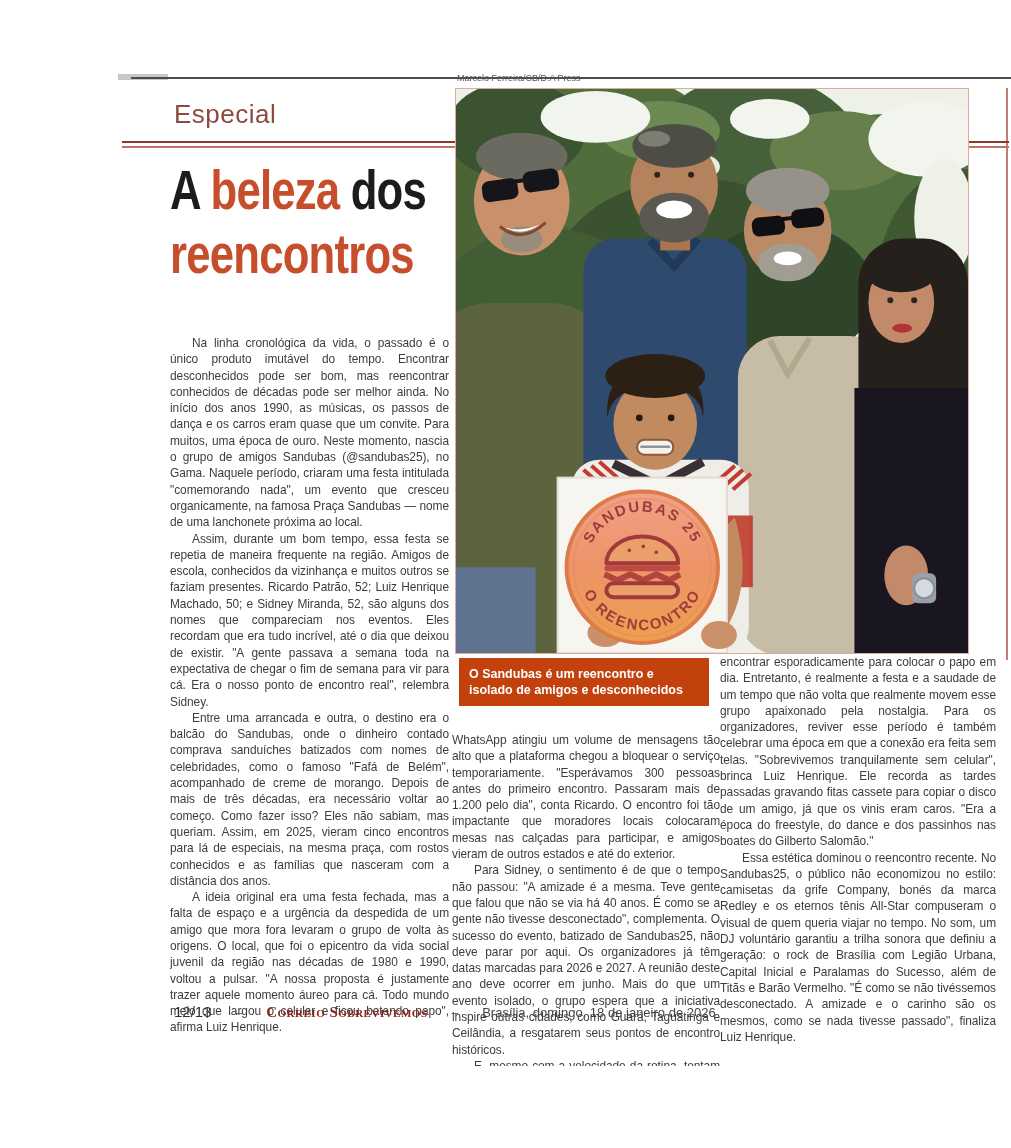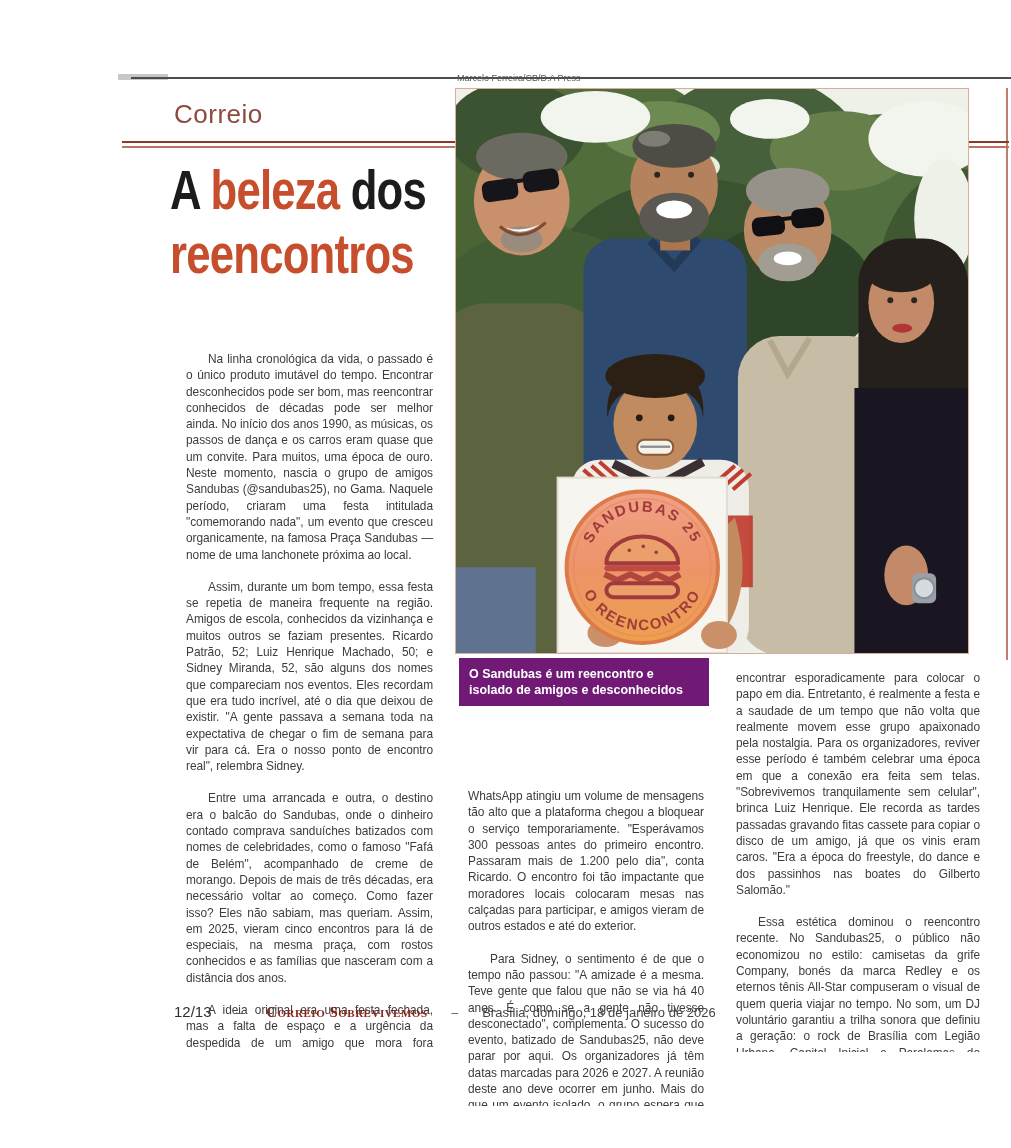--- a/index.html
+++ b/index.html
@@ -14,53 +14,53 @@
   .rule{position:absolute;left:122px;top:141px;width:887px;height:7px;box-sizing:border-box;
         border-top:2px solid #8a3a2c;border-bottom:2px solid #bf7261;}
   
   .headline{position:absolute;left:170px;top:158px;font-weight:bold;font-size:56px;line-height:64px;
             letter-spacing:-1px;color:#1c1c1c;transform:scaleX(.78);transform-origin:left top;}
   .headline div{white-space:nowrap;}
   .accent{color:#c64e2d;}
   
   .col{position:absolute;font-size:11.9px;line-height:16.3px;text-align:justify;color:#3c3c3c;
        letter-spacing:-.05px;}
-  .col p{margin:16px;text-indent:22px;}
+  .col p{margin:0;text-indent:22px;}
   .col p.noindent{text-indent:0;}
   #col1{left:170px;top:335px;width:279px;height:716px;overflow:hidden;}
-  #col2{left:452px;top:772px;width:268px;height:334px;overflow:hidden;}
+  #col2{left:452px;top:732px;width:268px;height:334px;overflow:hidden;}
   #col3{left:720px;top:654px;width:276px;height:398px;overflow:hidden;}
   .subhead{font-size:22px;line-height:24px;font-weight:bold;color:#d9472a;margin:14px 0 10px;
            letter-spacing:0;text-align:left;}
   
   .credit{position:absolute;left:457px;top:73px;font-size:9px;color:#555;text-align:center;}
   .photo{position:absolute;left:455px;top:88px;width:514px;height:566px;box-sizing:border-box;
          border:1px solid #ddab9b;background:#5a7743;}
   .photo svg{display:block;width:100%;height:100%;}
-  .caption{position:absolute;left:459px;top:658px;width:250px;background:#701a75;color:#ffffff;
+  .caption{position:absolute;left:459px;top:658px;width:250px;background:#c2410c;color:#ffffff;
            font-weight:bold;font-size:12.5px;line-height:16px;padding:8px 10px;box-sizing:border-box;}
   .caption span{display:block;white-space:nowrap;}
   
   .footer{position:absolute;left:174px;top:1003px;display:flex;align-items:baseline;gap:24px;}
   .footer .pg{font-size:15px;color:#2e2e2e;}
   .footer .dash{font-size:12px;color:#555;}
   .footer .brand{font-family:"Liberation Serif",serif;font-weight:bold;font-variant:small-caps;
                  font-size:15px;color:#8a231b;letter-spacing:.5px;}
   .footer .date{font-size:13px;color:#444;}
 </style>
 </head>
 <body>
 
 <div class="page">
 
   <div class="topline-left"></div>
   <div class="topline"></div>
   <div class="rightedge"></div>
 
-  <div class="kicker">Correio</div>
+  <div class="kicker">Especial</div>
   <div class="rule"></div>
 
   <div class="headline">
     <div><span>A </span><span class="accent">beleza</span><span> dos</span></div>
     <div class="accent">reencontros</div>
   </div>
 
   <div class="credit">Marcelo Ferreira/CB/D.A Press</div>
 
   <div class="photo">

